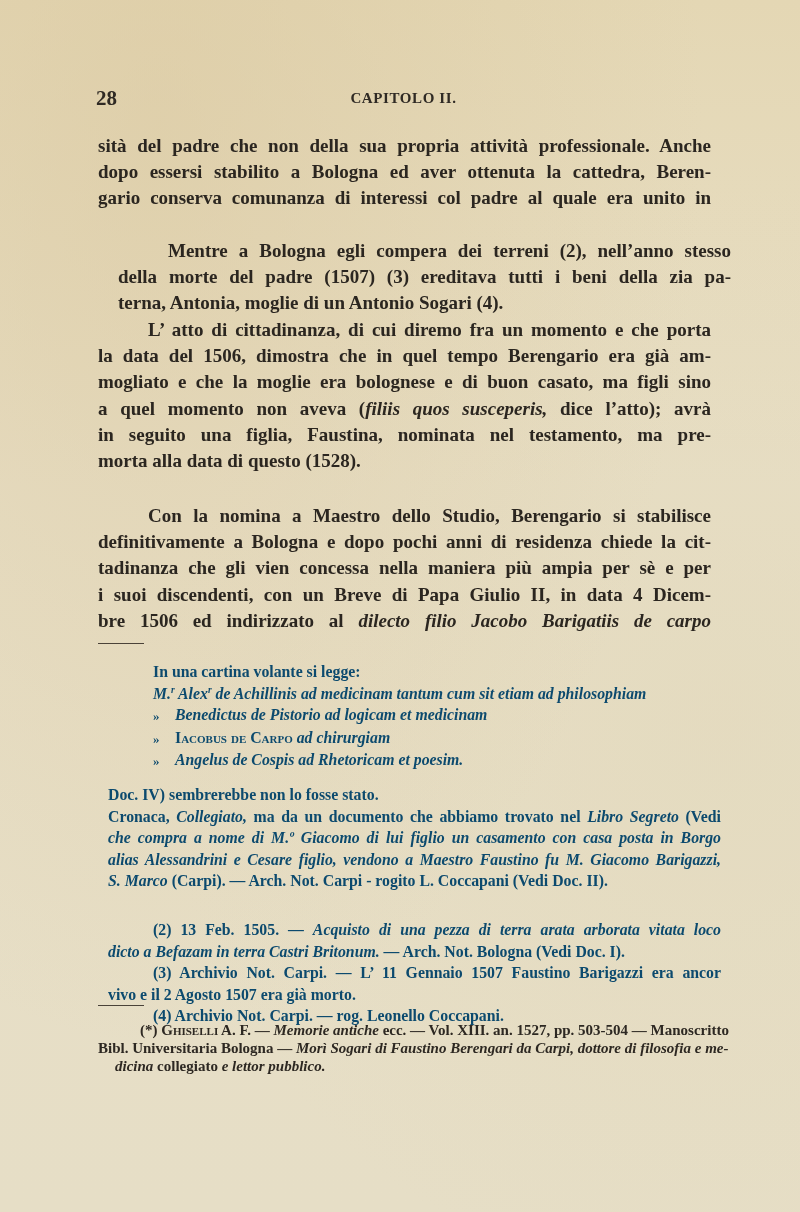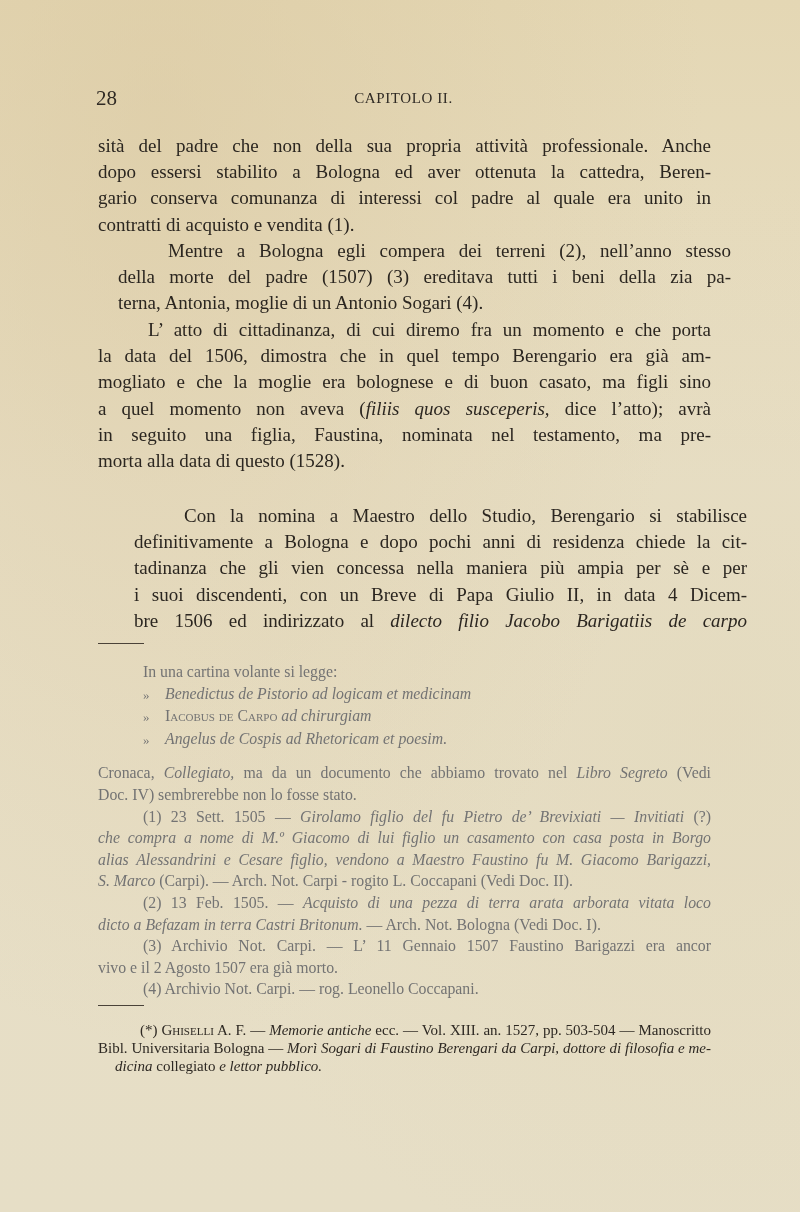--- a/index.html
+++ b/index.html
@@ -14,21 +14,21 @@
         radial-gradient(ellipse at 20% 10%, rgba(218,200,160,0.55), rgba(0,0,0,0) 60%),
         radial-gradient(ellipse at 90% 60%, rgba(225,215,185,0.5), rgba(0,0,0,0) 55%),
         linear-gradient(180deg, #e4d7b4 0%, #e8dfc6 40%, #e6dec6 100%);
       position: relative;
       overflow: hidden;
       color: #2b2620;
     }
     .page {
       position: absolute;
       left: 0; top: 0;
-      width: 800px; height: 1080px;
+      width: 800px; height: 1080px; font-weight: bold;
     }
     .running-head {
       position: absolute;
       top: 88px;
       left: 96px;
       width: 615px;
       height: 22px;
     }
     .page-number {
       position: absolute;
@@ -83,26 +83,26 @@
       height: 1px;
       background: #4a4238;
       width: 46px;
       left: 98px;
     }
     .rule1 { top: 643px; }
     .rule2 { top: 1000px; }
 
     .notes {
       position: absolute;
-      left: 98px;
+      left: 108px;
       width: 613px;
       font-family: "Liberation Serif", "DejaVu Serif", serif;
       font-size: 15.8px;
       line-height: 21.6px;
-      color: #737373;
+      color: #0c4a6e;
     }
     .notes .line { text-align-last: justify; }
     .notes .line.last { text-align-last: left; }
     .notes-block1 { top: 661px; }
     .cartina-list { padding-left: 45px; }
     .cartina-list .item { display: block; white-space: nowrap; }
     .quote-mark { display: inline-block; width: 22px; font-size: 13px; }
     .gap { height: 12px; }
 
     .footnote-star {
@@ -127,72 +127,71 @@
 
   <div class="running-head">
     <span class="page-number">28</span>
     <div class="chapter-title">CAPITOLO II.</div>
   </div>
 
   <div class="body-text para1">
     <span class="line">sità del padre che non della sua propria attività professionale. Anche</span>
     <span class="line">dopo essersi stabilito a Bologna ed aver ottenuta la cattedra, Beren-</span>
     <span class="line">gario conserva comunanza di interessi col padre al quale era unito in</span>
-    <span class="line last">contratti di acquisto e vendita (1).</span>
   </div>
 
   <div class="body-text para2">
     <span class="line indent">Mentre a Bologna egli compera dei terreni (2), nell’anno stesso</span>
     <span class="line">della morte del padre (1507) (3) ereditava tutti i beni della zia pa-</span>
     <span class="line last">terna, Antonia, moglie di un Antonio Sogari (4).</span>
   </div>
 
   <div class="body-text para3" style="top:317px;">
     <span class="line indent">L’ atto di cittadinanza, di cui diremo fra un momento e che porta</span>
     <span class="line">la data del 1506, dimostra che in quel tempo Berengario era già am-</span>
     <span class="line">mogliato e che la moglie era bolognese e di buon casato, ma figli sino</span>
     <span class="line"><span>a quel momento non aveva (</span><i>filiis quos susceperis,</i><span> dice l’atto); avrà</span></span>
     <span class="line">in seguito una figlia, Faustina, nominata nel testamento, ma pre-</span>
     <span class="line last">morta alla data di questo (1528).</span>
   </div>
 
-  <div class="body-text para4" style="top:503px;margin-left:36px;">
+  <div class="body-text para4" style="top:503px;">
     <span class="line indent">Con la nomina a Maestro dello Studio, Berengario si stabilisce</span>
     <span class="line">definitivamente a Bologna e dopo pochi anni di residenza chiede la cit-</span>
     <span class="line">tadinanza che gli vien concessa nella maniera più ampia per sè e per</span>
     <span class="line">i suoi discendenti, con un Breve di Papa Giulio II, in data 4 Dicem-</span>
     <span class="line"><span>bre 1506 ed indirizzato al </span><i>dilecto filio Jacobo Barigatiis de carpo</i></span>
   </div>
 
   <div class="rule rule1"></div>
 
   <div class="notes notes-block1">
     <div class="cartina-list">
       <span class="item">In una cartina volante si legge:</span>
+      <span class="item it"><span>M.</span><sup>r</sup><span> Alex</span><sup>r</sup><span> de Achillinis ad medicinam tantum cum sit etiam ad philosophiam</span></span>
       <span class="item"><span class="quote-mark">»</span><i>Benedictus de Pistorio ad logicam et medicinam</i></span>
       <span class="item"><span class="quote-mark">»</span><span class="sc">Iacobus de Carpo</span><i> ad chirurgiam</i></span>
       <span class="item"><span class="quote-mark">»</span><i>Angelus de Cospis ad Rhetoricam et poesim.</i></span>
     </div>
 
     <div class="gap"></div>
 
     <div>
+      <span class="line last">Doc. IV) sembrerebbe non lo fosse stato.</span>
       <span class="line"><span>Cronaca, </span><i>Collegiato,</i><span> ma da un documento che abbiamo trovato nel </span><i>Libro Segreto</i><span> (Vedi</span></span>
-      <span class="line last">Doc. IV) sembrerebbe non lo fosse stato.</span>
-    </div>
-
-    <div>
-      <span class="line" style="padding-left:45px;"><span>(1) 23 Sett. 1505 — </span><i>Girolamo figlio del fu Pietro de’ Brevixiati — Invitiati</i><span> (?)</span></span>
+    </div>
+
+    <div>
       <span class="line it">che compra a nome di M.º Giacomo di lui figlio un casamento con casa posta in Borgo</span>
       <span class="line it">alias Alessandrini e Cesare figlio, vendono a Maestro Faustino fu M. Giacomo Barigazzi,</span>
       <span class="line last"><i>S. Marco</i><span> (Carpi). — Arch. Not. Carpi - rogito L. Coccapani (Vedi Doc. II).</span></span>
     </div>
 
     <div>
-      <span class="line" style="padding-left:45px;"><span>(2) 13 Feb. 1505. — </span><i>Acquisto di una pezza di terra arata arborata vitata loco</i></span>
+      <span class="line" style="padding-left:45px;margin-top:27px;"><span>(2) 13 Feb. 1505. — </span><i>Acquisto di una pezza di terra arata arborata vitata loco</i></span>
       <span class="line last"><i>dicto a Befazam in terra Castri Britonum.</i><span> — Arch. Not. Bologna (Vedi Doc. I).</span></span>
     </div>
 
     <div>
       <span class="line" style="padding-left:45px;">(3) Archivio Not. Carpi. — L’ 11 Gennaio 1507 Faustino Barigazzi era ancor</span>
       <span class="line last">vivo e il 2 Agosto 1507 era già morto.</span>
     </div>
 
     <div>
       <span class="line last" style="padding-left:45px;">(4) Archivio Not. Carpi. — rog. Leonello Coccapani.</span>

